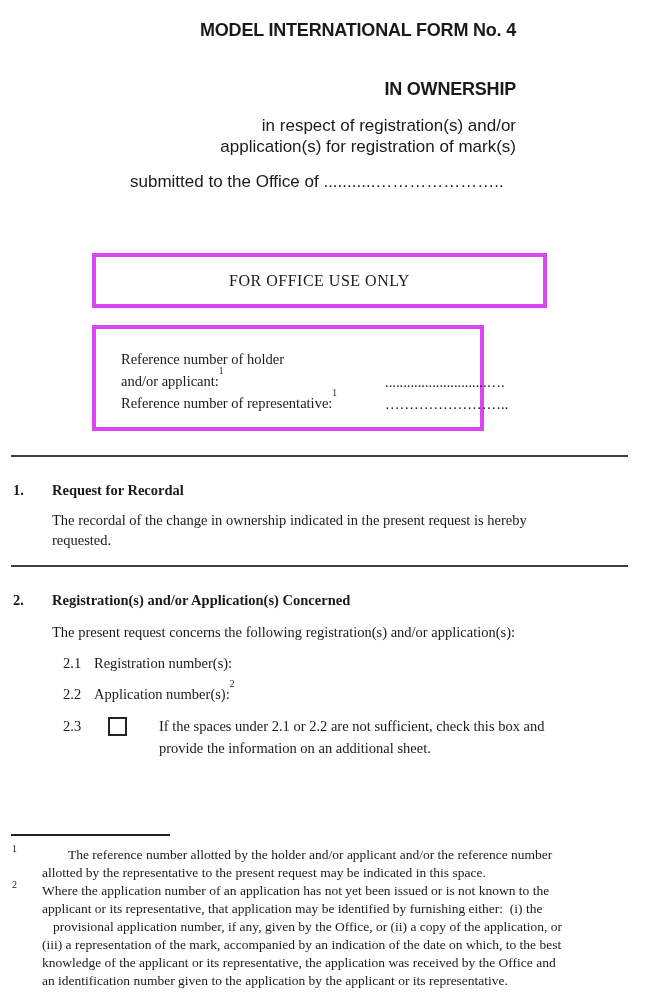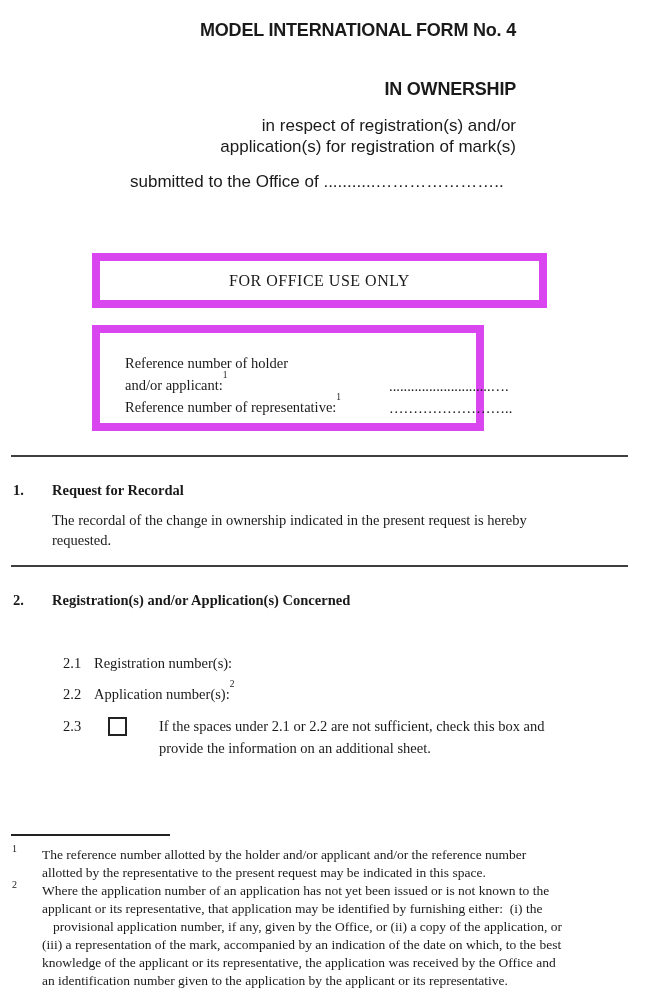--- a/index.html
+++ b/index.html
@@ -10,21 +10,21 @@
   .abs{position:absolute;}
   .line{white-space:pre;}
   .sans{font-family:"Liberation Sans",sans-serif;}
   .hdr{left:0;width:516px;text-align:right;}
   .t1{top:20px;font-size:18px;font-weight:bold;letter-spacing:-0.2px;}
   .t2a{top:57px;font-size:18px;font-weight:bold;letter-spacing:-0.2px;}
   .t2b{top:79px;font-size:18px;font-weight:bold;letter-spacing:-0.2px;}
   .s1a{top:116px;font-size:17px;}
   .s1b{top:137px;font-size:17px;}
   .submitted{left:130px;top:172px;font-size:17px;}
-  .box{border:8px solid #d946ef;box-sizing:border-box;text-align:right;}
+  .box{border:4px solid #d946ef;box-sizing:border-box;text-align:right;}
   .office-box{left:92px;top:253px;width:455px;height:55px;display:flex;align-items:center;justify-content:center;}
   .office-label{font-size:16px;letter-spacing:0.5px;}
   .ref-box{left:92px;top:325px;width:392px;height:106px;}
   .ref-box .line{position:absolute;font-size:14.5px;}
   .ref1{left:25px;top:22px;}
   .ref2{left:25px;top:44px;}
   .ref3{left:25px;top:66px;}
   .dots1{left:289px;top:45px;}
   .dots2{left:289px;top:67px;}
   sup.fnref{font-size:9.5px;position:relative;top:-6px;line-height:0;}
@@ -47,21 +47,21 @@
   .r22{top:686px;}
   .r23{top:718px;}
   .checkbox{left:108px;top:717px;width:19px;height:19px;border:2px solid #222;box-sizing:border-box;background:#fff;}
   .cb-l1{left:159px;top:718px;}
   .cb-l2{left:159px;top:740px;}
   .fn{font-size:13.5px;}
   .fn-marker{left:12px;font-size:10px;}
   .fn1-m{top:843px;}
   .fn2-m{top:879px;}
   .fn-line{left:42px;}
-  .f1a{top:847px;}.f1b{top:865px;}
+  .f1a{top:847px;margin-left:26px;}.f1b{top:865px;}
   .f2a{top:883px;}.f2b{top:901px;}.f2c{top:919px;margin-left:11px;}
   .f2d{top:937px;text-align:right;}.f2e{top:955px;}.f2f{top:973px;}
 </style>
 </head>
 <body>
 
 <div class="page">
 
   <div class="abs hdr t1 sans line">MODEL INTERNATIONAL FORM No. 4</div>
   <div class="abs hdr t2b sans line">IN OWNERSHIP</div>
@@ -83,20 +83,21 @@
 
   <div class="abs rule rule-a"></div>
   <div class="abs sec-num sec1-num body-txt bold line">1.</div>
   <div class="abs sec-h sec1-h body-txt bold line">Request for Recordal</div>
   <div class="abs sec1-b1 body-txt line">The recordal of the change in ownership indicated in the present request is hereby</div>
   <div class="abs sec1-b2 body-txt line">requested.</div>
 
   <div class="abs rule rule-b"></div>
   <div class="abs sec-num sec2-num body-txt bold line">2.</div>
   <div class="abs sec-h sec2-h body-txt bold line">Registration(s) and/or Application(s) Concerned</div>
+  <div class="abs sec2-intro body-txt line">The present request concerns the following registration(s) and/or application(s):</div>
 
   <div class="abs it-num r21 body-txt line">2.1</div>
   <div class="abs it-label r21 body-txt line">Registration number(s):</div>
 
   <div class="abs it-num r22 body-txt line">2.2</div>
   <div class="abs it-label r22 body-txt line"><span>Application number(s):</span><sup class="fnref">2</sup></div>
 
   <div class="abs it-num r23 body-txt line">2.3</div>
   <div class="abs checkbox"></div>
   <div class="abs cb-l1 body-txt line">If the spaces under 2.1 or 2.2 are not sufficient, check this box and</div>

